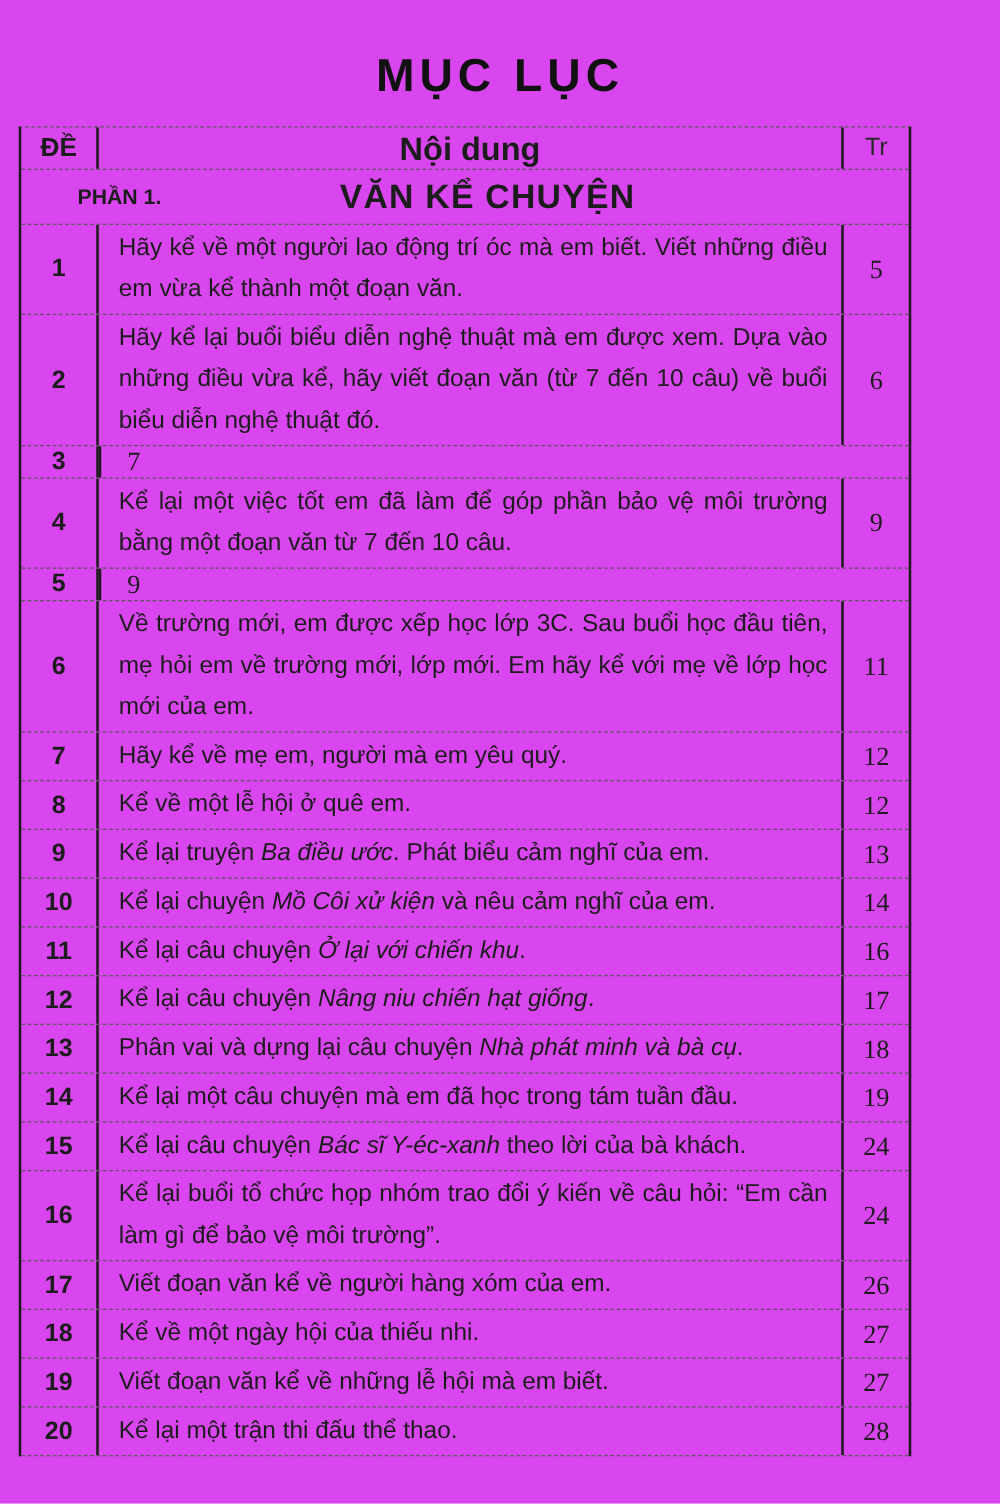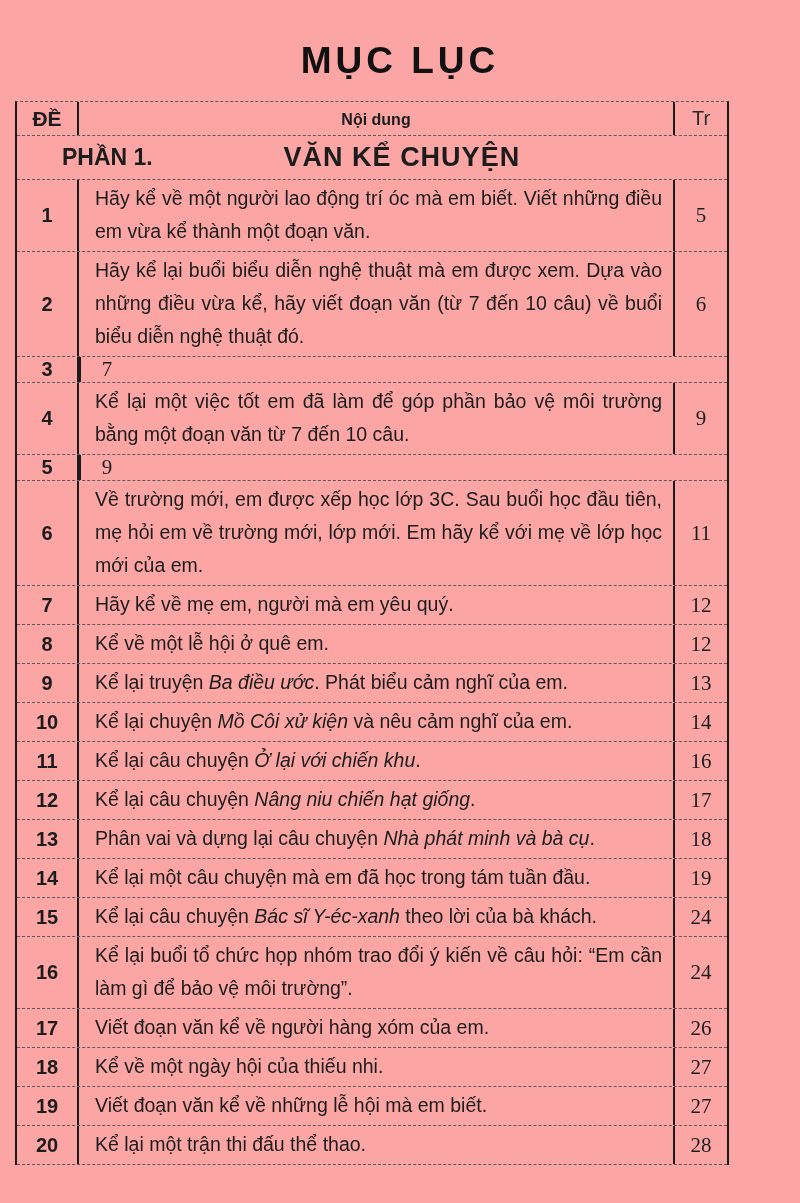--- a/index.html
+++ b/index.html
@@ -1,19 +1,19 @@
 <!DOCTYPE html>
 <html><head>
 <meta charset="utf-8">
 <style>
   html,body{margin:0;padding:0;background:#ffffff;}
   .page{
     position:relative;
     width:800px;height:1203px;
-    background:#fca5a5;
+    background:#d946ef;
     font-family:"Liberation Sans","DejaVu Sans",sans-serif;
     color:#1c1c1c;
     overflow:hidden;
   }
   .title{
     margin:0;
     padding-top:40px;
     text-align:center;
     font-size:37px;
     font-weight:800;
@@ -57,35 +57,35 @@
     flex:0 0 54px;
     display:flex;align-items:center;justify-content:center;
     border-left:2px solid #1b1b1b;
     font-family:"Liberation Serif","DejaVu Serif",serif;
     font-size:21px;
   }
   .header-row{height:34px;}
   .header-row .col-no{font-size:21px;}
   .header-row .col-content{
     display:flex;align-items:center;justify-content:center;
-    font-weight:bold;font-size:16px;padding:0;
+    font-weight:bold;font-size:26px;padding:0;
     text-align:center;
   }
   .header-row .col-page{
     font-family:"Liberation Sans","DejaVu Sans",sans-serif;
     font-size:20px;font-weight:400;color:#2a2a2a;
   }
   .section-row{
     height:44px;
     display:flex;align-items:center;
   }
   .section-part{
     margin-left:45px;
     font-weight:bold;
-    font-size:23px;
+    font-size:17px;
     white-space:nowrap;
   }
   .section-title{
     flex:1;
     text-align:center;
     padding-right:76px;
     font-weight:bold;
     font-size:27px;
     letter-spacing:1px;
   }

